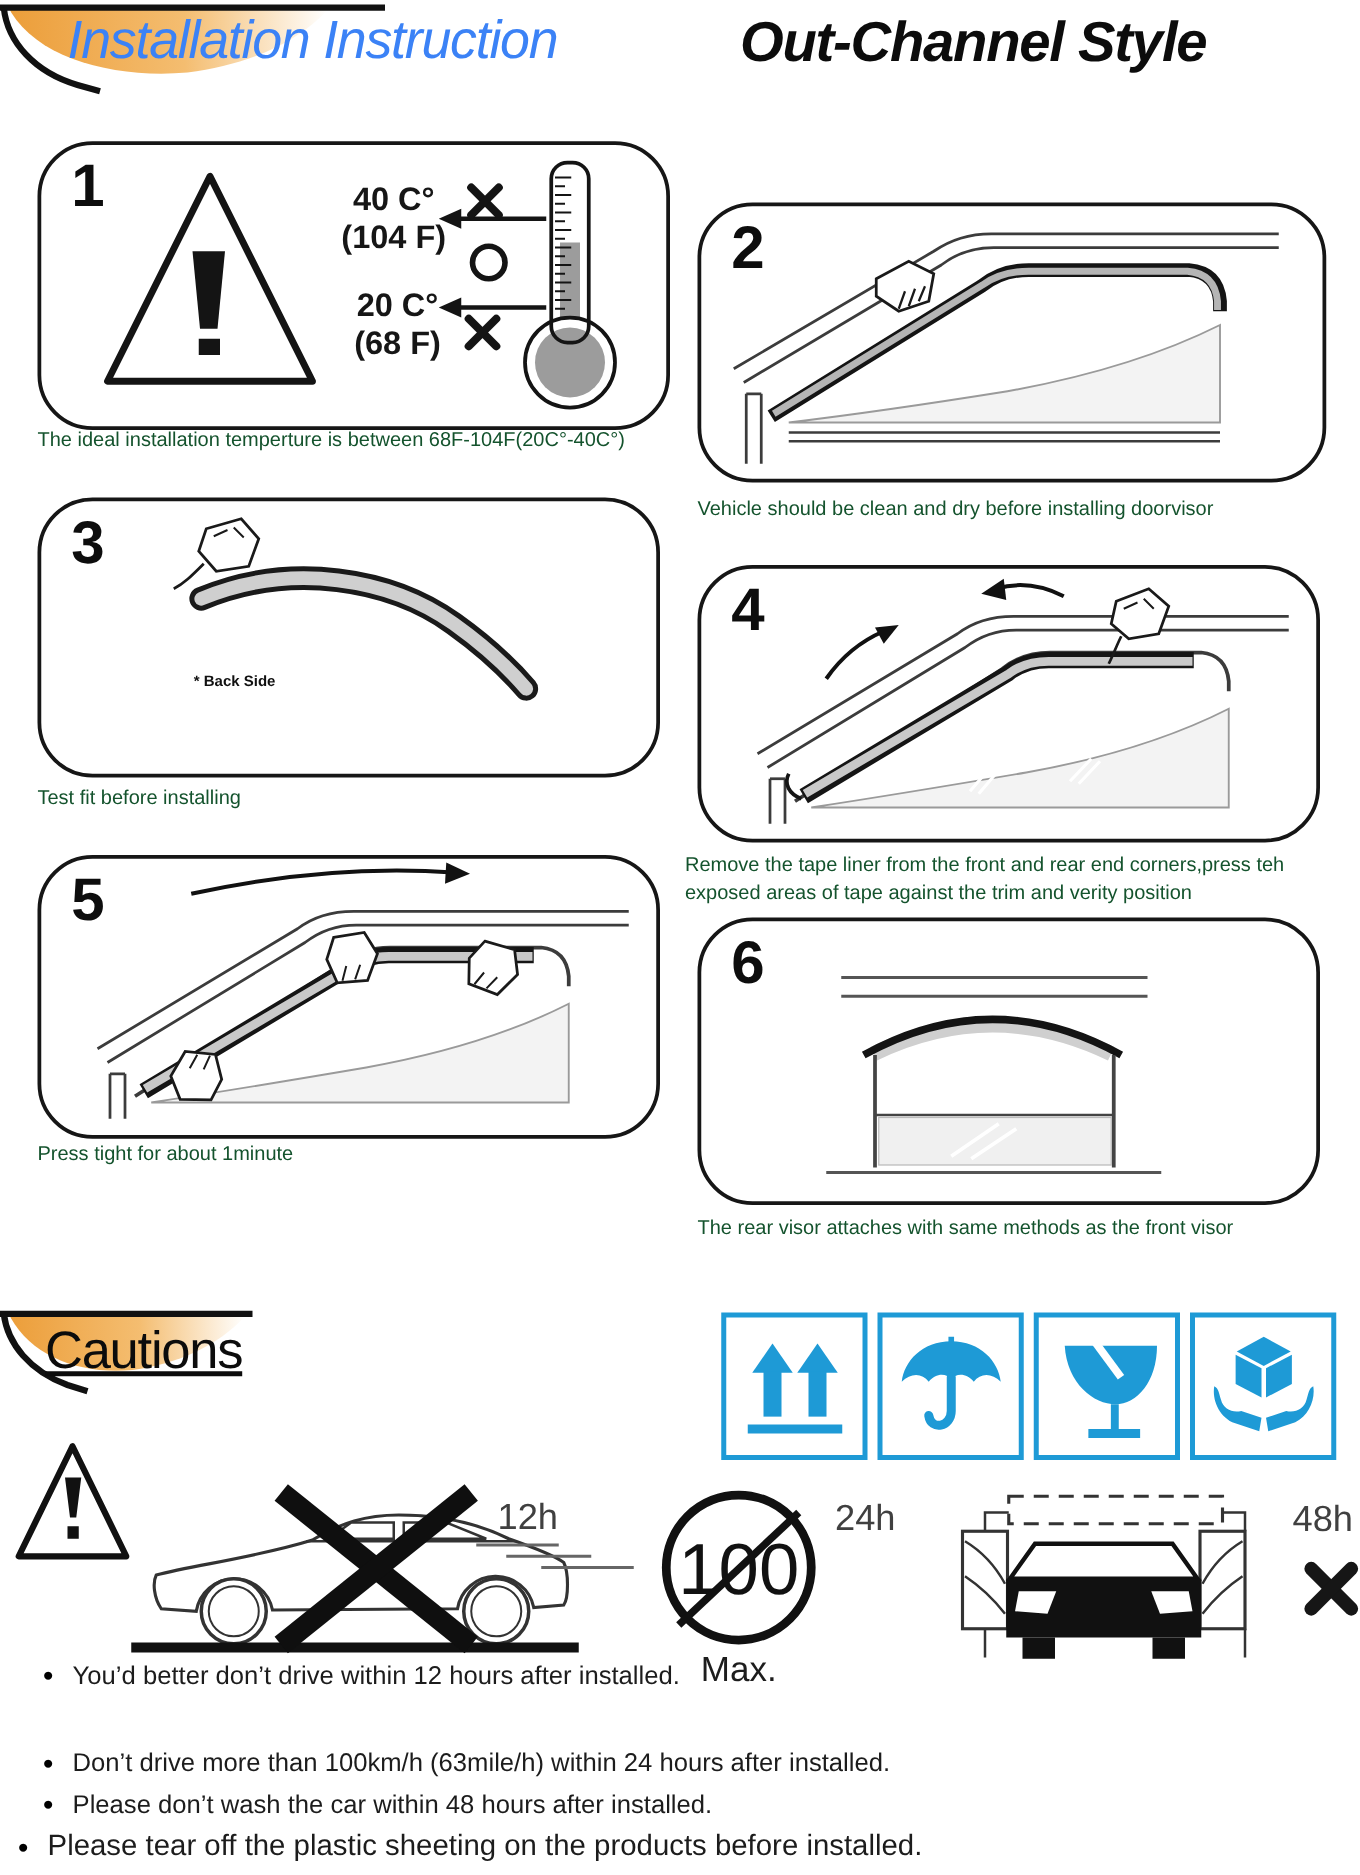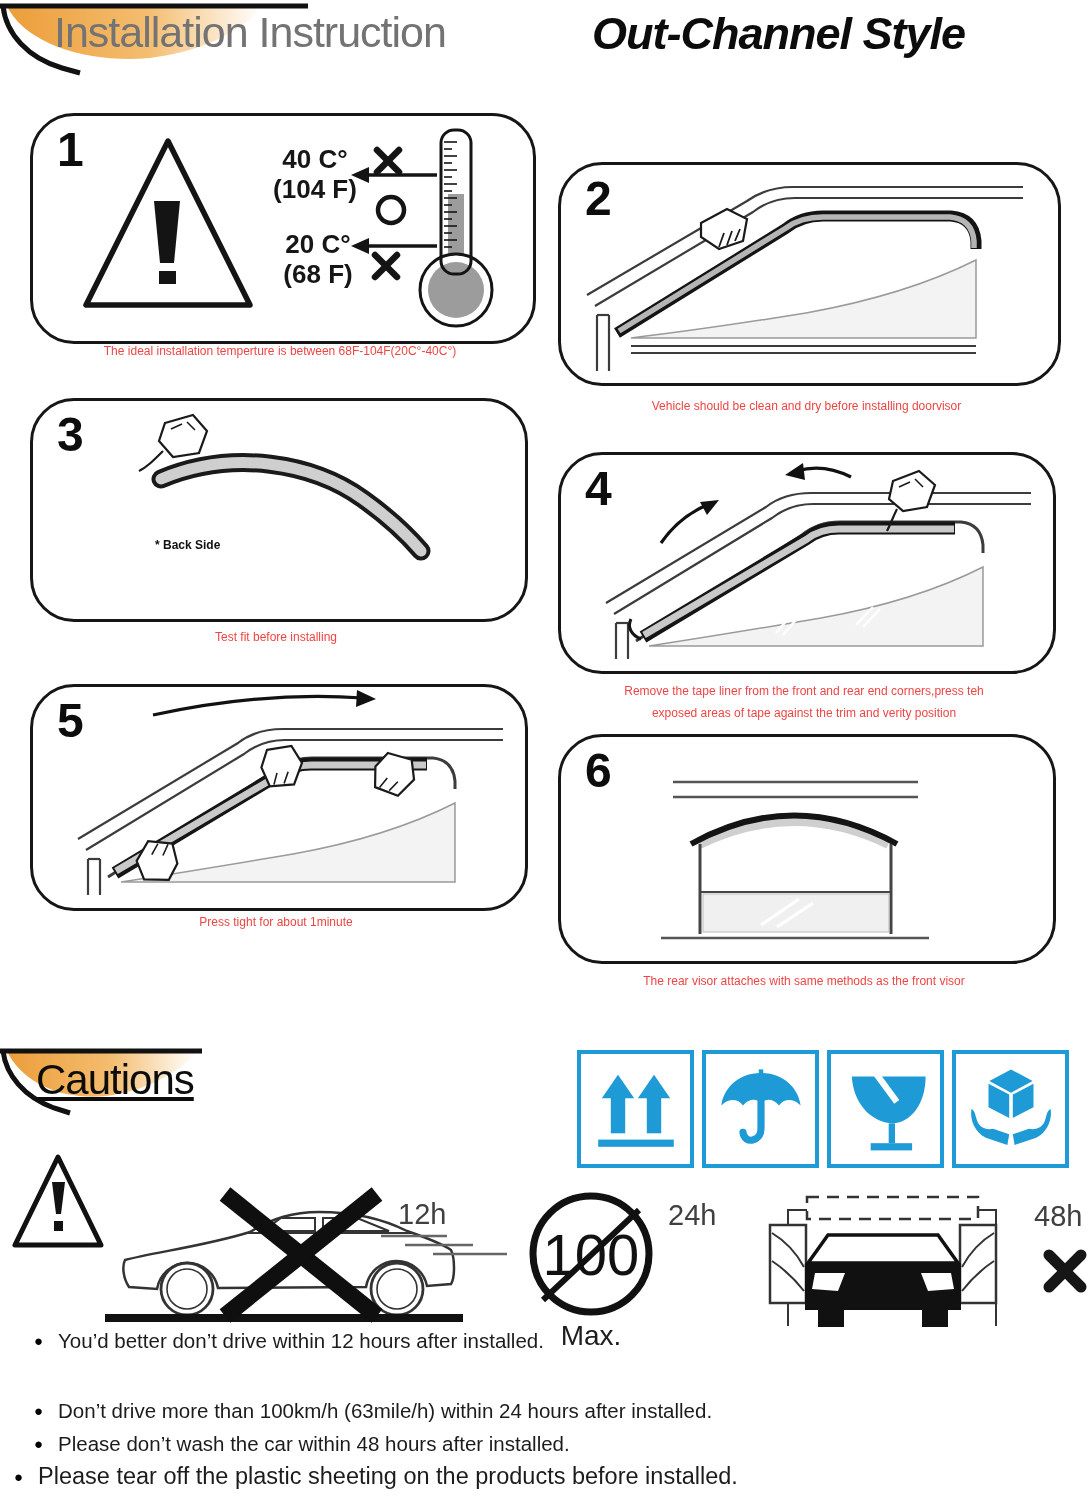--- a/index.html
+++ b/index.html
@@ -1,24 +1,24 @@
 <!DOCTYPE html>
 <html style="--accent-blue: #1E9AD6; --accent-orange: #EFA23E;"><head>
 <meta charset="utf-8">
 <style>
   html,body{margin:0;padding:0;background:#fff;}
   .page{position:relative;width:1088px;height:1500px;background:#fff;overflow:hidden;
         font-family:"Liberation Sans",sans-serif;color:#111;}
   .abs{position:absolute;}
-  .page-title{font-size:43px;font-weight:400;letter-spacing:-1px;color:#737373;white-space:nowrap;}
+  .page-title{font-size:43px;font-weight:400;letter-spacing:-1px;color:#3b82f6;white-space:nowrap;font-style:italic;}
   .page-subtitle{font-size:45px;font-weight:700;letter-spacing:-1px;color:#0c0c0c;white-space:nowrap;font-style:italic;}
   .step-box{position:absolute;border:3.5px solid #161616;border-radius:44px;background:#fff;}
   .step-box svg{position:absolute;left:0;top:0;}
   .step-num{position:absolute;left:24px;top:6px;font-size:48px;font-weight:700;color:#0d0d0d;}
-  .caption{position:absolute;text-align:center;font-size:12px;color:#ef4444;white-space:nowrap;}
+  .caption{position:absolute;text-align:left;font-size:16px;color:#14532d;white-space:nowrap;}
   .cautions-heading{font-size:42px;font-weight:400;letter-spacing:-1px;color:#0c0c0c;text-decoration:underline;}
   .pkg-box{position:absolute;width:117px;height:118px;box-sizing:border-box;
            border:4px solid var(--accent-blue,#1E9AD6);background:#fff;
            display:flex;align-items:center;justify-content:center;}
   .blue-fill{fill:var(--accent-blue,#1E9AD6);}
   .blue-stroke{stroke:var(--accent-blue,#1E9AD6);}
   .hour-label{position:absolute;font-size:29px;color:#404040;white-space:nowrap;}
   .max-label{position:absolute;font-size:28px;color:#1d1d1d;text-align:center;width:80px;}
   .bullet-item{position:absolute;font-size:20.5px;color:#1c1c1c;white-space:nowrap;}
   .bullet-item::before{content:"●";font-size:15px;margin-right:15px;vertical-align:2px;color:#000;}

